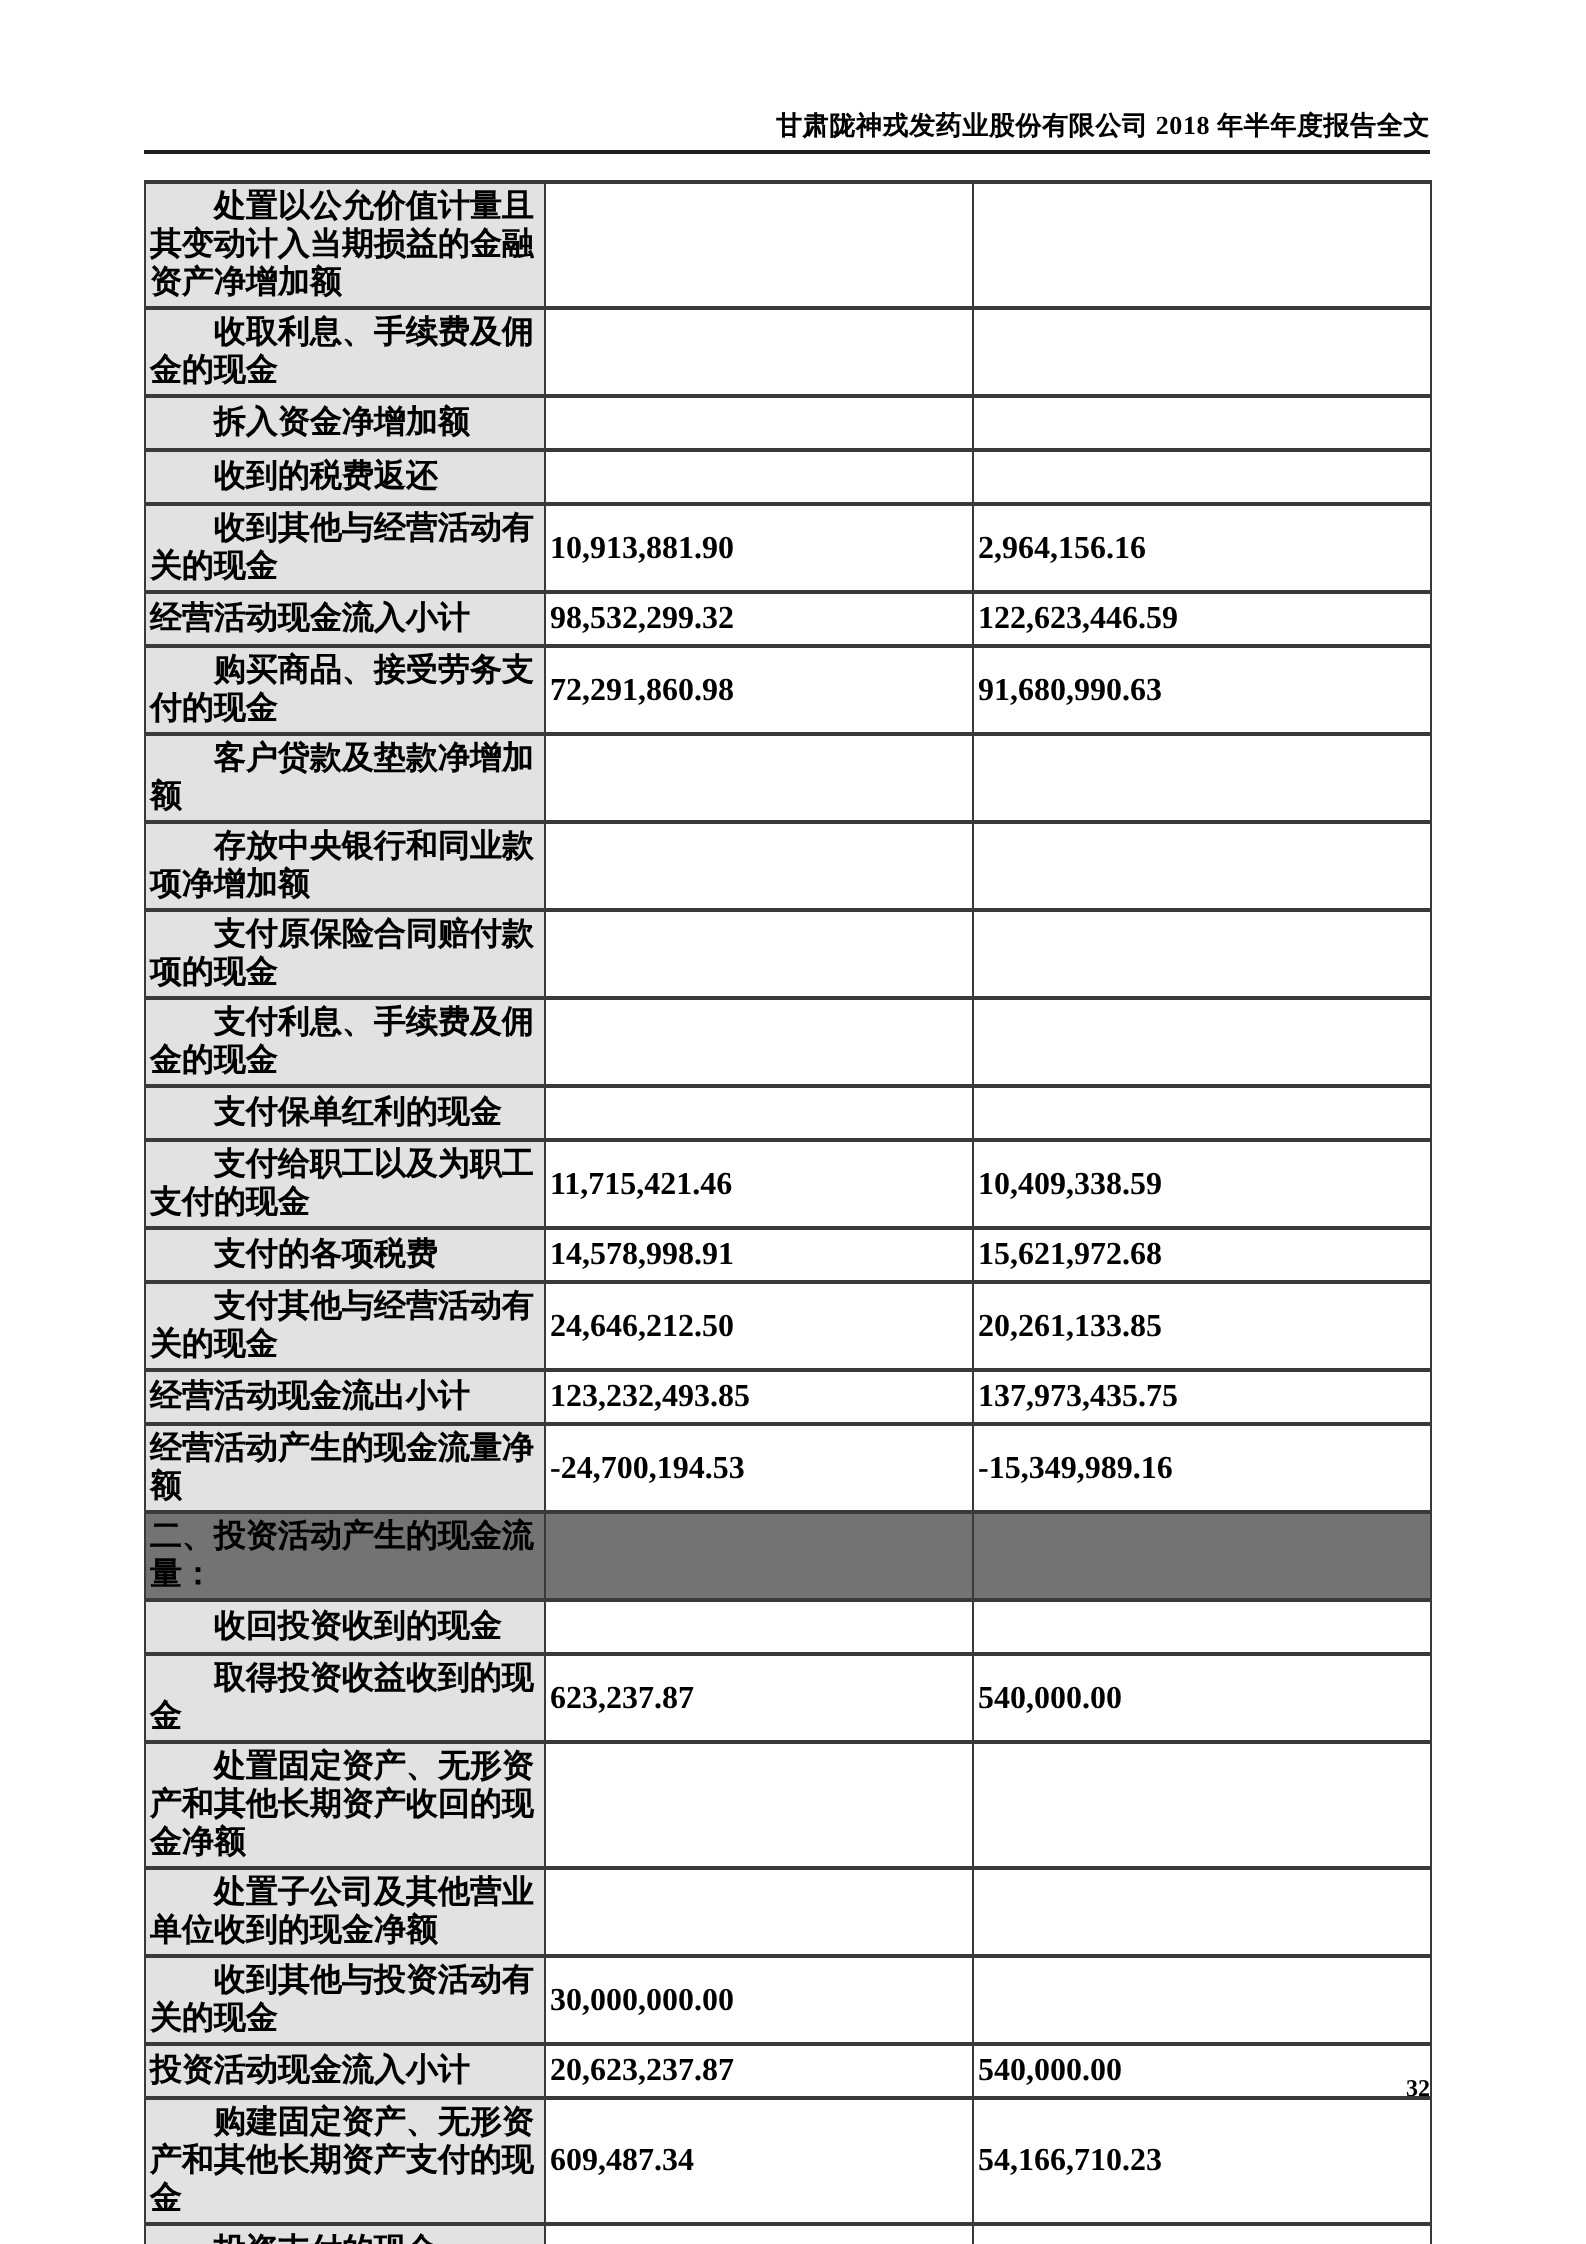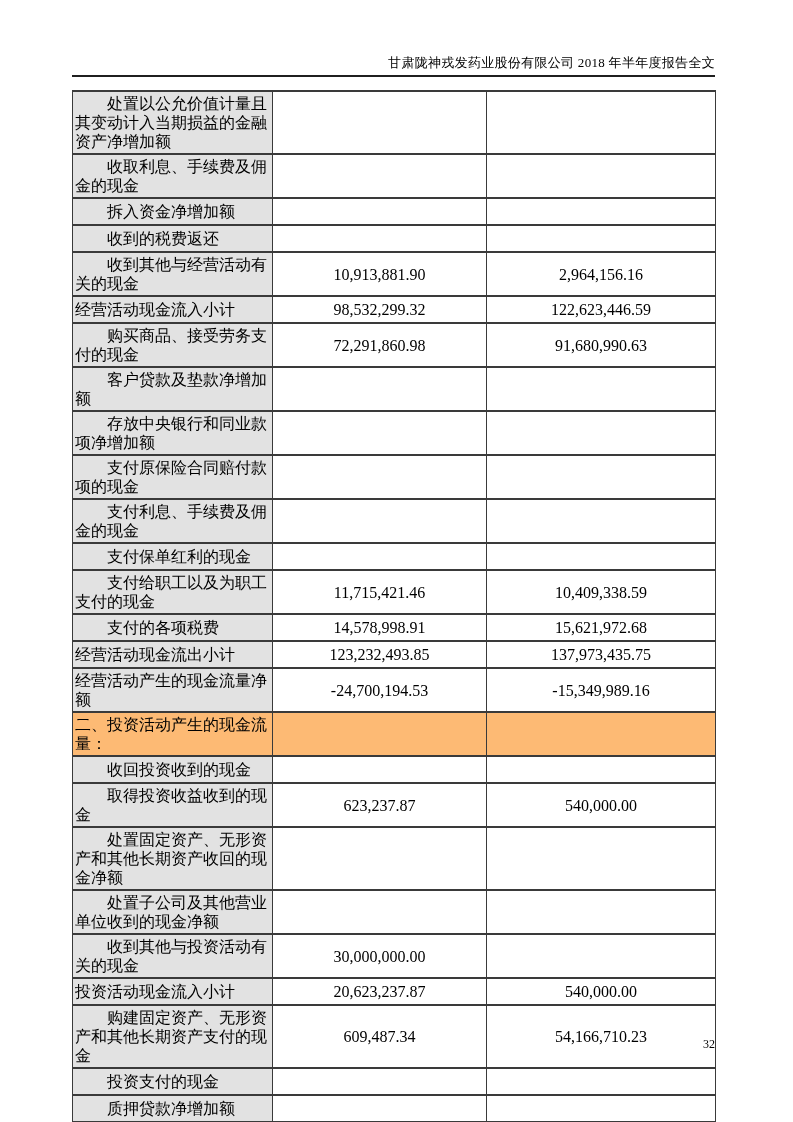--- a/index.html
+++ b/index.html
@@ -8,20 +8,21 @@
     background: #ffffff;
   }
   .page {
     position: relative;
     width: 718px;
     height: 1122px;
     background: #ffffff;
     font-family: "Liberation Serif", "DejaVu Serif", serif;
     color: #000000;
     overflow: hidden;
+    font-weight: bold;
   }
   .report-header {
     position: absolute;
     top: 54px;
     left: 72px;
     width: 643px;
     text-align: right;
     font-size: 13px;
     line-height: 17px;
     letter-spacing: 0.3px;
@@ -59,26 +60,26 @@
   td.label-cell {
     background: #e2e2e2;
     text-align: left;
     word-break: break-all;
   }
   td.label-cell.indent {
     text-indent: 2em;
   }
   td.num-cell {
     background: #ffffff;
-    text-align: center;
+    text-align: left;
     padding-right: 5px;
     white-space: nowrap;
   }
   tr.section td {
-    background: #fdba74;
+    background: #737373;
   }
   .page-number {
     position: absolute;
     top: 1037px;
     left: 72px;
     width: 643px;
     text-align: right;
     font-size: 12px;
   }
 </style>
@@ -162,20 +163,25 @@
           <td class="label-cell indent">支付给职工以及为职工支付的现金</td>
           <td class="num-cell">11,715,421.46</td>
           <td class="num-cell">10,409,338.59</td>
         </tr>
         <tr>
           <td class="label-cell indent">支付的各项税费</td>
           <td class="num-cell">14,578,998.91</td>
           <td class="num-cell">15,621,972.68</td>
         </tr>
         <tr>
+          <td class="label-cell indent">支付其他与经营活动有关的现金</td>
+          <td class="num-cell">24,646,212.50</td>
+          <td class="num-cell">20,261,133.85</td>
+        </tr>
+        <tr>
           <td class="label-cell">经营活动现金流出小计</td>
           <td class="num-cell">123,232,493.85</td>
           <td class="num-cell">137,973,435.75</td>
         </tr>
         <tr>
           <td class="label-cell">经营活动产生的现金流量净额</td>
           <td class="num-cell">-24,700,194.53</td>
           <td class="num-cell">-15,349,989.16</td>
         </tr>
         <tr class="section">

